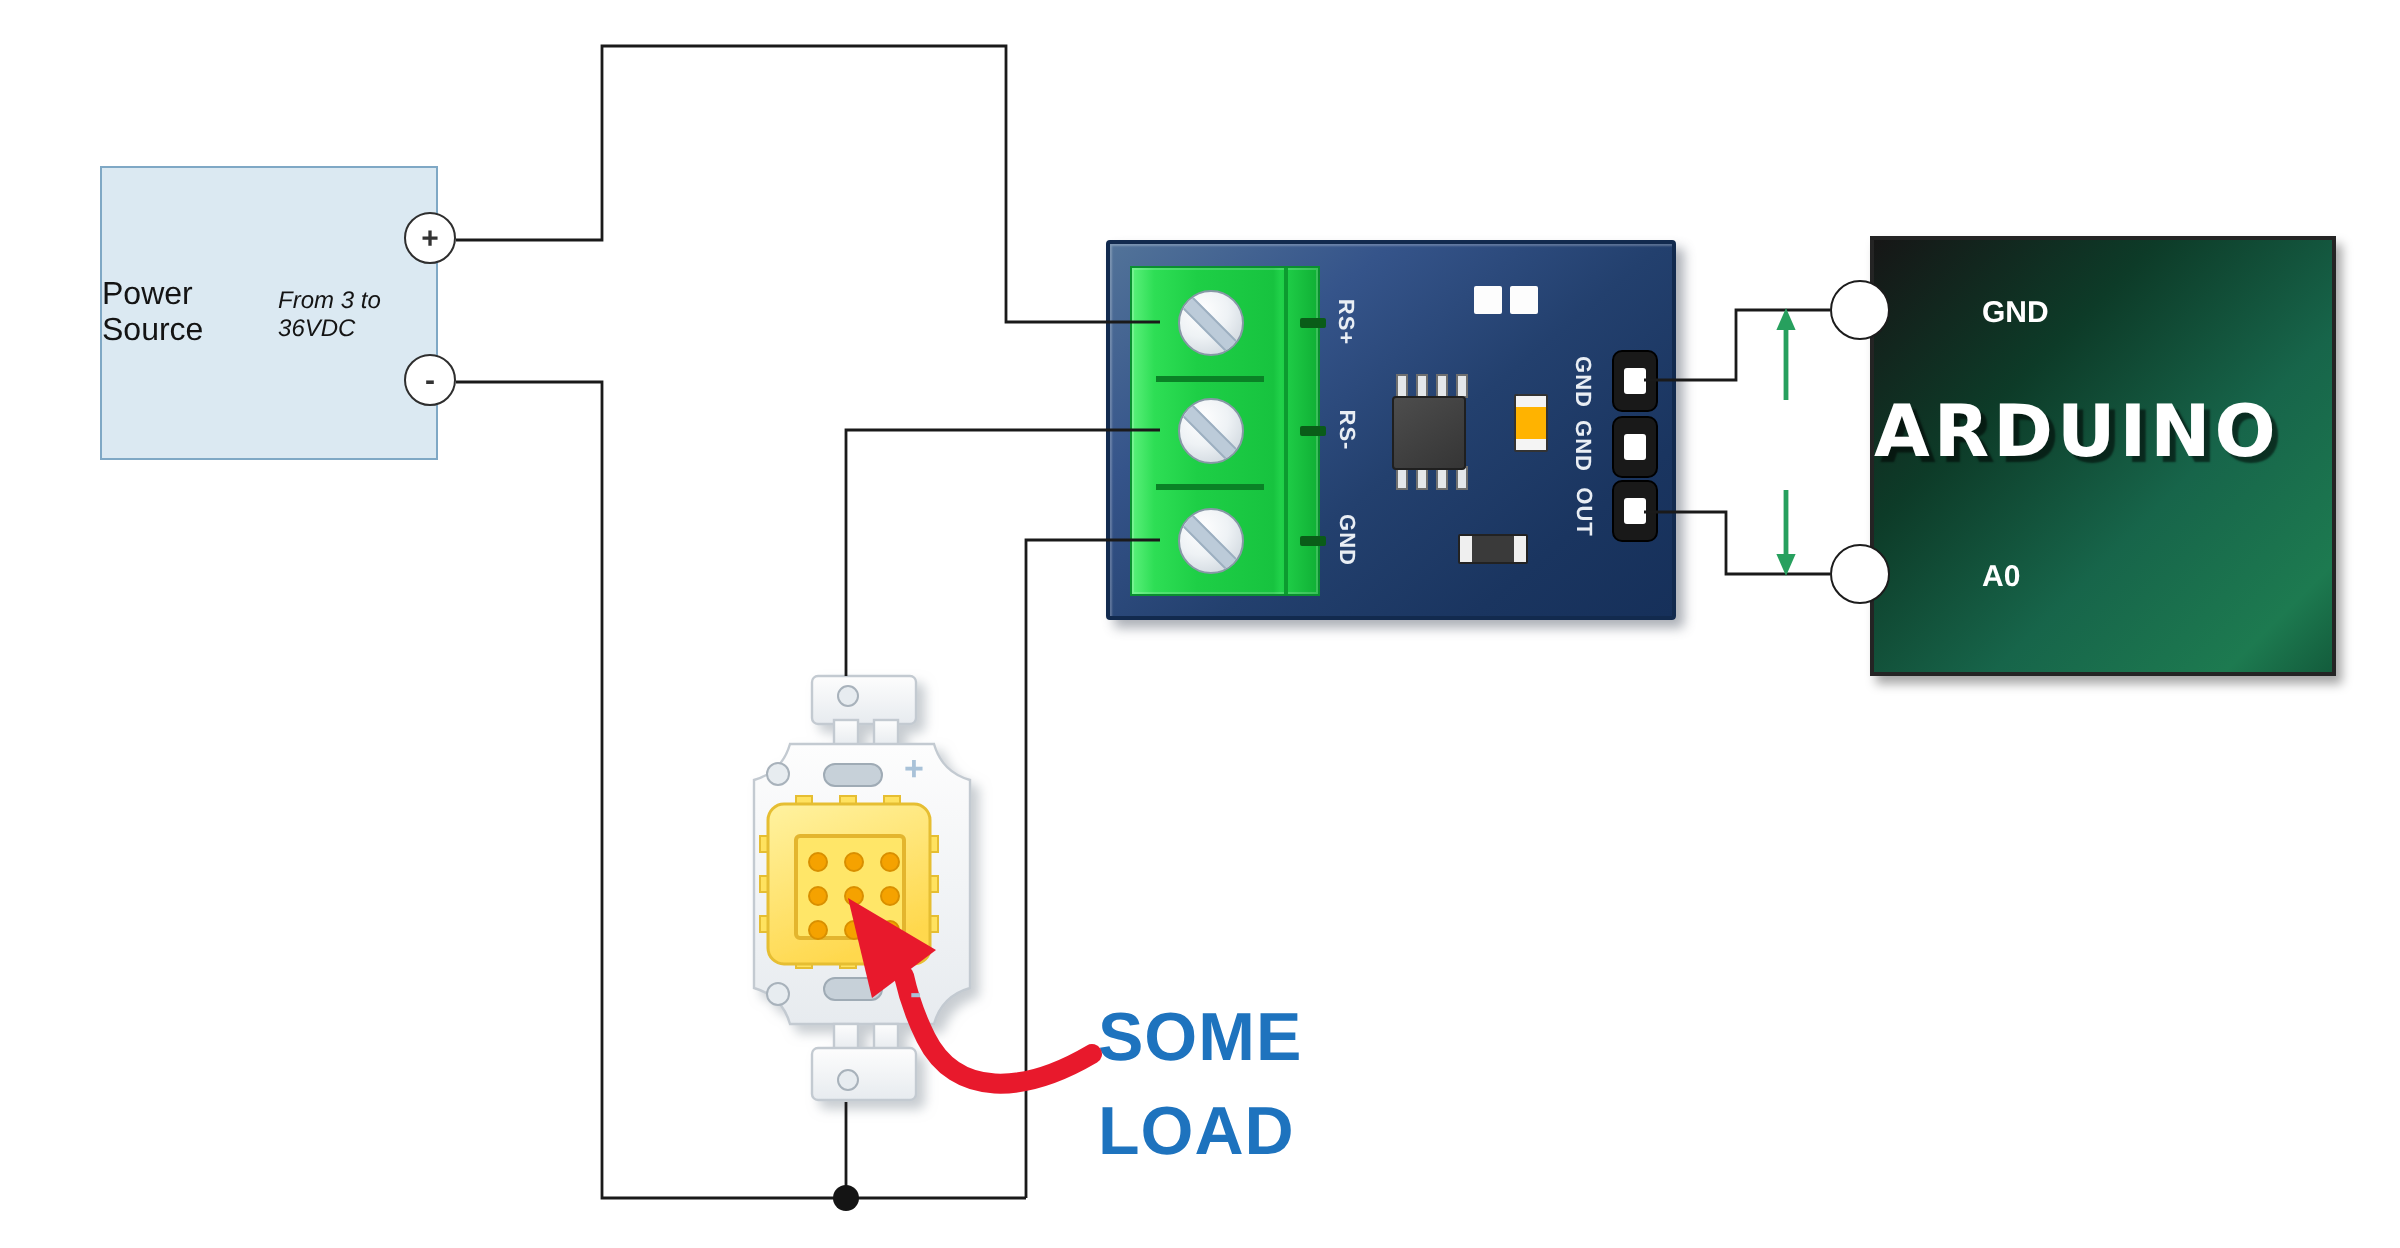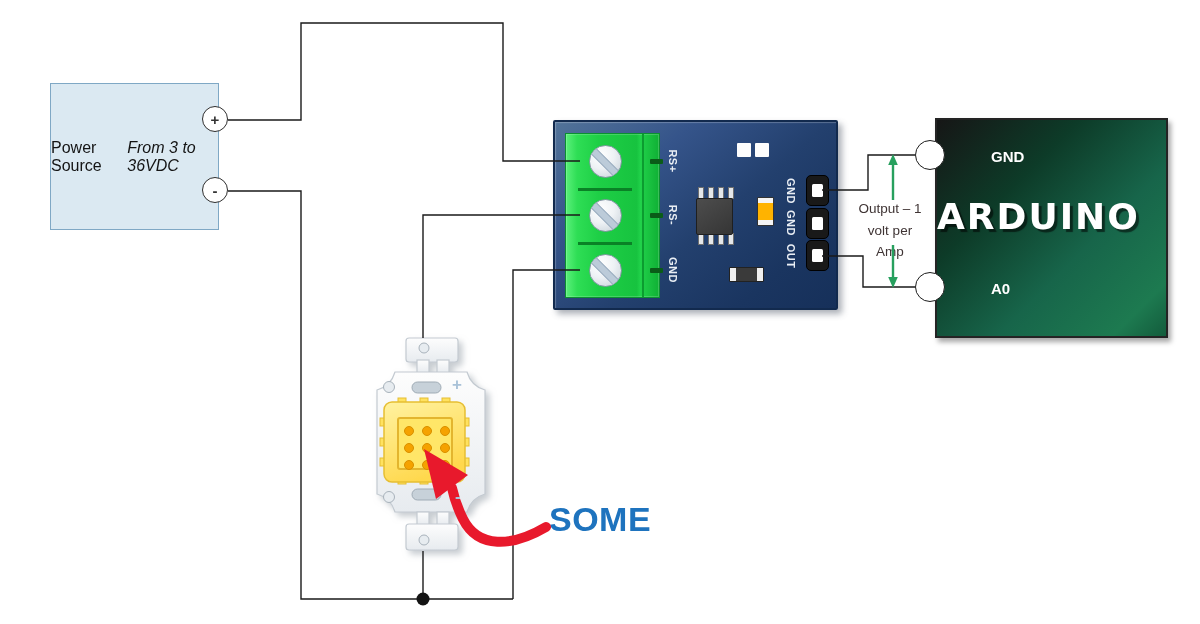--- a/index.html
+++ b/index.html
@@ -9,21 +9,21 @@
   }
   .abs { position:absolute; }
 
   
   .power-box {
     left:50px; top:83px; width:167px; height:145px;
     background:var(--power_fill); border:1.5px solid var(--power_border);
     display:flex; align-items:center; justify-content:center; gap:3px;
   }
   .power-title { font-size:16px; color:#141414; }
-  .power-sub   { font-size:16px; font-style:italic; color:#141414; }
+  .power-sub   { font-size:12px; font-style:italic; color:#141414; }
   .terminal {
     width:26px; height:26px; border-radius:50%; background:#fff;
     border:1.4px solid #2e2e2e; display:flex; align-items:center; justify-content:center;
     font-size:15px; font-weight:bold; color:#333; z-index:4; box-sizing:border-box;
   }
   .term-plus  { left:202px; top:106px; }
   .term-minus { left:202px; top:177px; }
 
   
   .module {
@@ -280,26 +280,22 @@
     </div>
 
   <div class="abs arduino">
     <div class="arduino-title">ARDUINO</div>
     <div class="arduino-pin-label" style="left:54px; top:28px;">GND</div>
     <div class="arduino-pin-label" style="left:54px; top:160px;">A0</div>
   </div>
   <div class="abs board-circle" style="left:915px; top:140px;"></div>
   <div class="abs board-circle" style="left:915px; top:272px;"></div>
 
-  <div class="abs note">
-    <div>Output – 1</div>
-    <div>volt per</div>
-    <div>Amp</div>
-  </div>
 
   <div class="abs load-label">
     <div>SOME</div>
+    <div>LOAD</div>
   </div>
 
   <span class="abs led-mark" style="left:452px; top:375px;">+</span>
   <span class="abs led-mark" style="left:455px; top:487px;">-</span>
 
 </div>
 
 </body></html>

